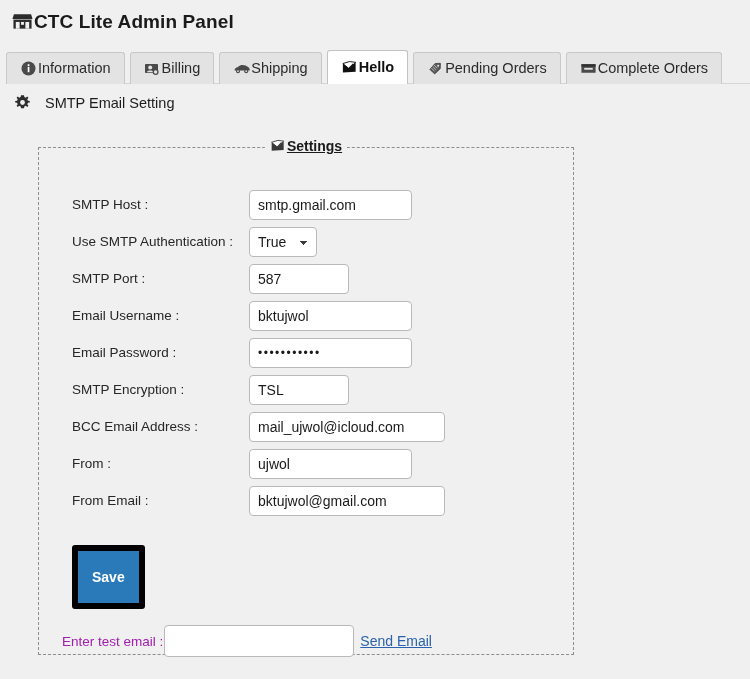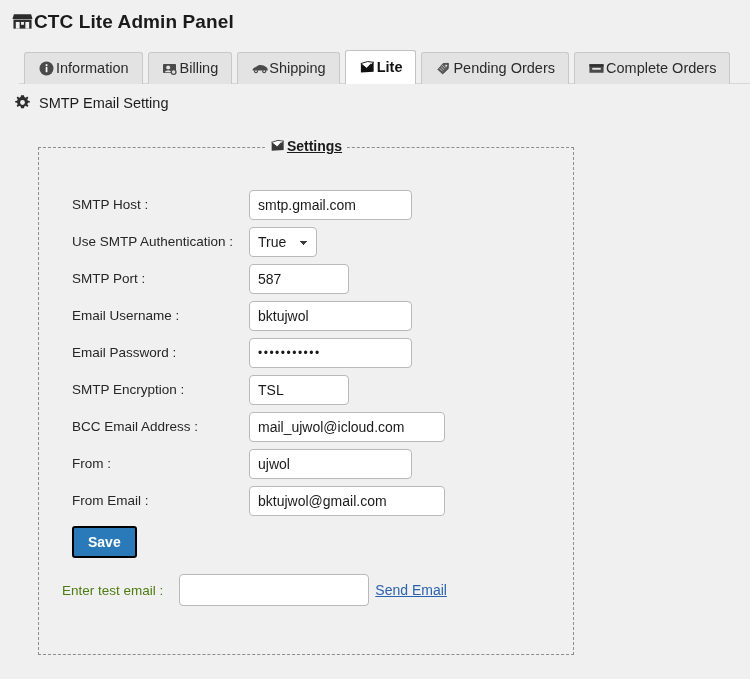--- a/index.html
+++ b/index.html
@@ -36,21 +36,21 @@
     height: 20px;
     margin-right: 1px;
     display: inline-block;
     flex: 0 0 auto;
   }
 
   
   .tabs-wrap {
     position: relative;
     margin-top: 14px;
-    padding-left: 24px;
+    padding-left: 6px;
     height: 34px;
   }
   .tabs {
     display: flex;
     align-items: flex-end;
     gap: 5px;
     height: 34px;
     position: relative;
     z-index: 2;
   }
@@ -91,21 +91,21 @@
     bottom: 0;
     height: 1px;
     background: #d6d6d6;
     z-index: 1;
   }
 
   
   .section-head {
     display: flex;
     align-items: center;
-    gap: 8px;
+    gap: 14px;
     margin: 10px 0 0 14px;
     font-size: 14.5px;
     color: #1c1c1c;
   }
   .gear-icon {
     width: 17px;
     height: 17px;
     display: inline-block;
     flex: 0 0 auto;
   }
@@ -204,42 +204,43 @@
     align-items: center;
   }
 
   
   .save-row {
     padding-left: 33px;
     margin-top: 7px;
   }
   .save-btn {
     background: #2a7ab9;
-    border: 2px solid #000000;
+    border: 6px solid #000000;
     border-radius: 3px;
     color: #ffffff;
     font-family: "Liberation Sans", sans-serif;
     font-size: 14px;
     font-weight: bold;
-    padding: 7px 14px;
+    padding: 19px 14px;
     cursor: pointer;
     line-height: 1;
+    margin-top: 19px;
   }
 
   
   .test-row {
     display: flex;
     align-items: center;
     padding-left: 23px;
     margin-top: 16px;
   }
   .test-row .label {
     font-size: 13.5px;
-    color: #4d7c0f;
-    margin-right: 16px;
+    color: #a21caf;
+    margin-right: 1px;
     white-space: nowrap;
   }
   .test-input {
     width: 190px;
     height: 32px;
     box-sizing: border-box;
     border: 1px solid #b9b9b9;
     border-radius: 4px;
     background: #fff;
     padding: 0 8px;
@@ -312,21 +313,21 @@
     </div>
 
     <div class="tab active">
       <span class="tab-icon">
         <svg viewBox="0 0 18 17" width="17" height="17" xmlns="http://www.w3.org/2000/svg">
           <path d="M2 4.3 L15.5 3 L15.5 13 L2 13.8 Z" fill="#111"></path>
           <path d="M2 4.3 L8.5 9.8 L15.5 3 L9 2.2 Z" fill="#fff" stroke="#111" stroke-width="1"></path>
           <path d="M4.5 7.6 L7.6 10.2 L13 4.6" fill="none" stroke="#111" stroke-width="1.2"></path>
         </svg>
       </span>
-      <span>Lite</span>
+      <span>Hello</span>
     </div>
 
     <div class="tab">
       <span class="tab-icon">
         <svg viewBox="0 0 18 17" width="17" height="17" xmlns="http://www.w3.org/2000/svg">
           <path d="M3 9.5 L8.5 3.3 L14.2 3 L14 8.7 L8.2 14.2 Z" fill="#5a5a5a" stroke="#3a3a3a" stroke-width="0.8"></path>
           <circle cx="11.8" cy="5.6" r="1.1" fill="#e3e3e3"></circle>
           <path d="M4.6 8 L8 11.4 M6.1 6.4 L9.5 9.8 M7.6 4.9 L11 8.3" stroke="#e8e8e8" stroke-width="0.7"></path>
         </svg>
       </span>

